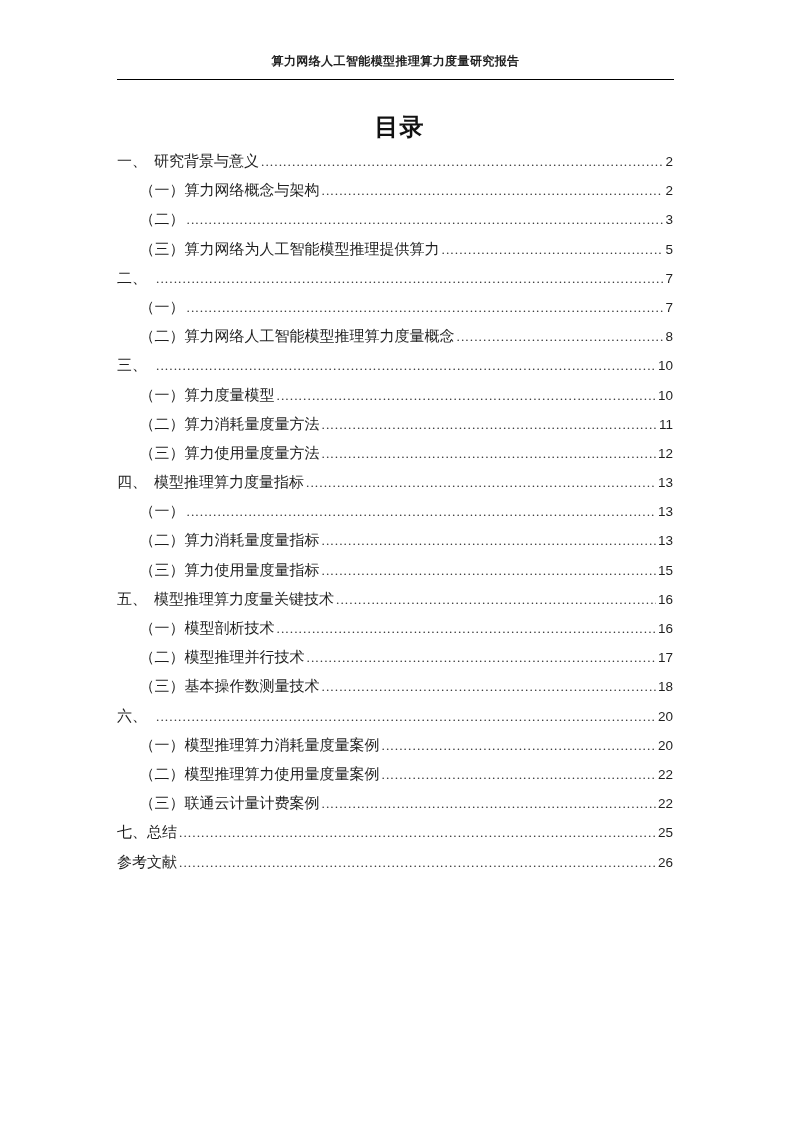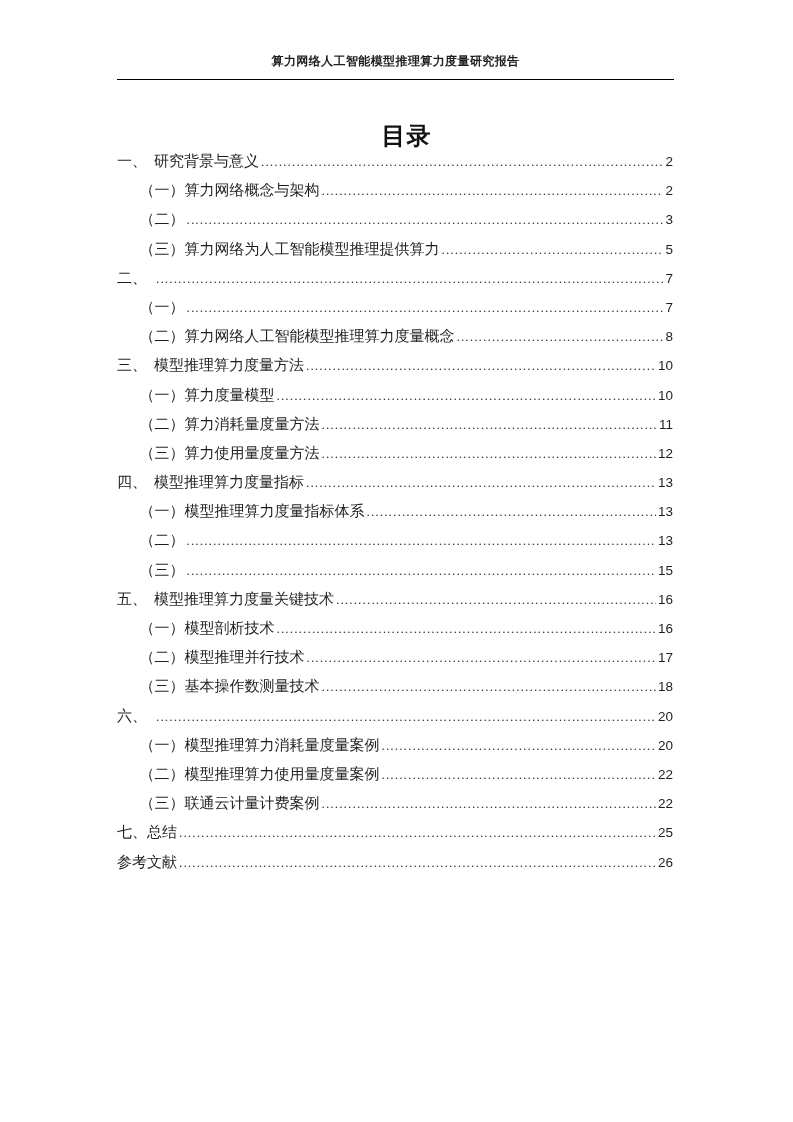--- a/index.html
+++ b/index.html
@@ -41,23 +41,23 @@
   .header-rule {
     position: absolute;
     top: 78.5px; left: 0; width: 557px;
     border-top: 1.8px solid var(--rule);
     height: 0;
   }
   
   .toc-title {
     position: absolute;
     top: 109px; left: 117px; width: 557px;
-    margin: 11px;
+    margin: 4px;
     text-align: center;
-    font-family: Liberation Serif, serif;
+    font-family: Liberation Mono, monospace;
     font-weight: 700;
     font-size: 24px;
     line-height: 32px;
     color: #111;
     letter-spacing: 1px;
   }
   
   .toc {
     position: absolute;
     top: 147px; left: 117px; width: 557px;
@@ -139,21 +139,20 @@
         <span class="pagenum">7</span>
       </div>
       <div class="toc-row level2">
         <span class="num">（二）</span>
         <span class="etitle">算力网络人工智能模型推理算力度量概念</span>
         <span class="leader" aria-hidden="true">....................................................................................................................................................................................................................................................................</span>
         <span class="pagenum">8</span>
       </div>
       <div class="toc-row level1 tab">
         <span class="num">三、</span>
-        <span class="etitle">模型推理算力度量方法</span>
         <span class="leader" aria-hidden="true">....................................................................................................................................................................................................................................................................</span>
         <span class="pagenum">10</span>
       </div>
       <div class="toc-row level2">
         <span class="num">（一）</span>
         <span class="etitle">算力度量模型</span>
         <span class="leader" aria-hidden="true">....................................................................................................................................................................................................................................................................</span>
         <span class="pagenum">10</span>
       </div>
       <div class="toc-row level2">
@@ -169,31 +168,32 @@
         <span class="pagenum">12</span>
       </div>
       <div class="toc-row level1 tab">
         <span class="num">四、</span>
         <span class="etitle">模型推理算力度量指标</span>
         <span class="leader" aria-hidden="true">....................................................................................................................................................................................................................................................................</span>
         <span class="pagenum">13</span>
       </div>
       <div class="toc-row level2">
         <span class="num">（一）</span>
-        <span class="etitle">模型推理算力度量指标体系</span>
         <span class="leader" aria-hidden="true">....................................................................................................................................................................................................................................................................</span>
         <span class="pagenum">13</span>
       </div>
       <div class="toc-row level2">
         <span class="num">（二）</span>
+        <span class="etitle">算力消耗量度量指标</span>
         <span class="leader" aria-hidden="true">....................................................................................................................................................................................................................................................................</span>
         <span class="pagenum">13</span>
       </div>
       <div class="toc-row level2">
         <span class="num">（三）</span>
+        <span class="etitle">算力使用量度量指标</span>
         <span class="leader" aria-hidden="true">....................................................................................................................................................................................................................................................................</span>
         <span class="pagenum">15</span>
       </div>
       <div class="toc-row level1 tab">
         <span class="num">五、</span>
         <span class="etitle">模型推理算力度量关键技术</span>
         <span class="leader" aria-hidden="true">....................................................................................................................................................................................................................................................................</span>
         <span class="pagenum">16</span>
       </div>
       <div class="toc-row level2">

